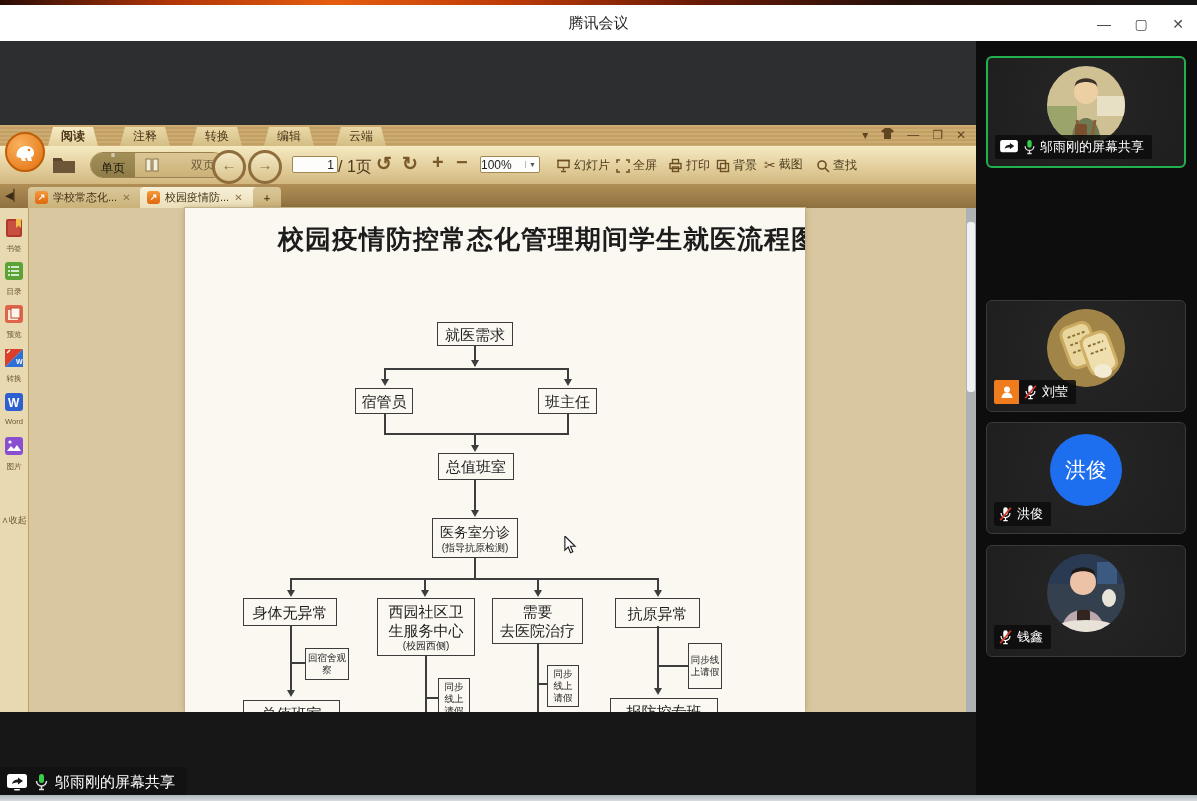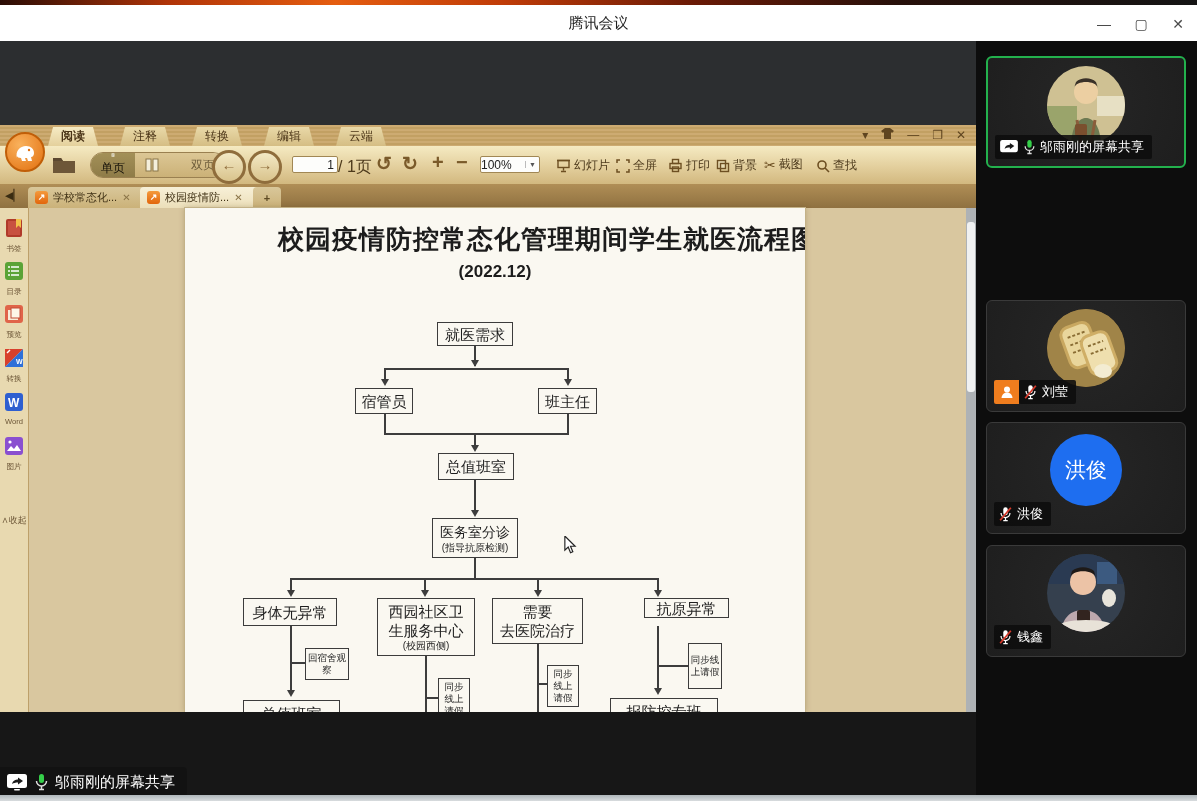--- a/index.html
+++ b/index.html
@@ -267,41 +267,40 @@
         <span>∧</span><span>收起</span>
       </div>
     </div>
 
     <div class="abs vscroll">
       <div class="abs vthumb"></div>
     </div>
 
     <div class="abs page">
       <div class="abs doc-title">校园疫情防控常态化管理期间学生就医流程图</div>
-      <div class="abs doc-sub">(2022.12)</div>
 
       <div class="fb" style="left:252px;top:114px;width:76px;height:24px;">就医需求</div>
       <div class="fb" style="left:170px;top:180px;width:58px;height:26px;">宿管员</div>
       <div class="fb" style="left:353px;top:180px;width:59px;height:26px;">班主任</div>
       <div class="fb" style="left:253px;top:245px;width:76px;height:27px;">总值班室</div>
       <div class="fb" style="left:247px;top:310px;width:86px;height:40px;">
         <span style="font-size:14px;">医务室分诊</span>
         <span class="sub">(指导抗原检测)</span>
       </div>
       <div class="fb" style="left:58px;top:390px;width:94px;height:28px;">身体无异常</div>
       <div class="fb" style="left:192px;top:390px;width:98px;height:58px;">
         <span>西园社区卫</span>
         <span>生服务中心</span>
         <span class="sub">(校园西侧)</span>
       </div>
       <div class="fb" style="left:307px;top:390px;width:91px;height:46px;">
         <span>需要</span>
         <span>去医院治疗</span>
       </div>
-      <div class="fb" style="left:430px;top:390px;width:85px;height:20px;margin-left:29px;">抗原异常</div>
+      <div class="fb" style="left:430px;top:390px;width:85px;height:30px;">抗原异常</div>
       <div class="fb small" style="left:120px;top:440px;width:44px;height:32px;">回宿舍观察</div>
       <div class="fb small" style="left:253px;top:470px;width:32px;height:42px;">同步线上请假</div>
       <div class="fb small" style="left:362px;top:457px;width:32px;height:42px;">同步线上请假</div>
       <div class="fb small" style="left:503px;top:435px;width:34px;height:46px;">同步线上请假</div>
       <div class="fb" style="left:58px;top:492px;width:97px;height:26px;">总值班室</div>
       <div class="fb" style="left:425px;top:490px;width:108px;height:26px;">报防控专班</div>
 
       <div class="vl" style="left:289px;top:138px;height:20px;"></div>
       <div class="ar" style="left:289px;top:152px;"></div>
       <div class="hl" style="left:199px;top:160px;width:185px;"></div>

